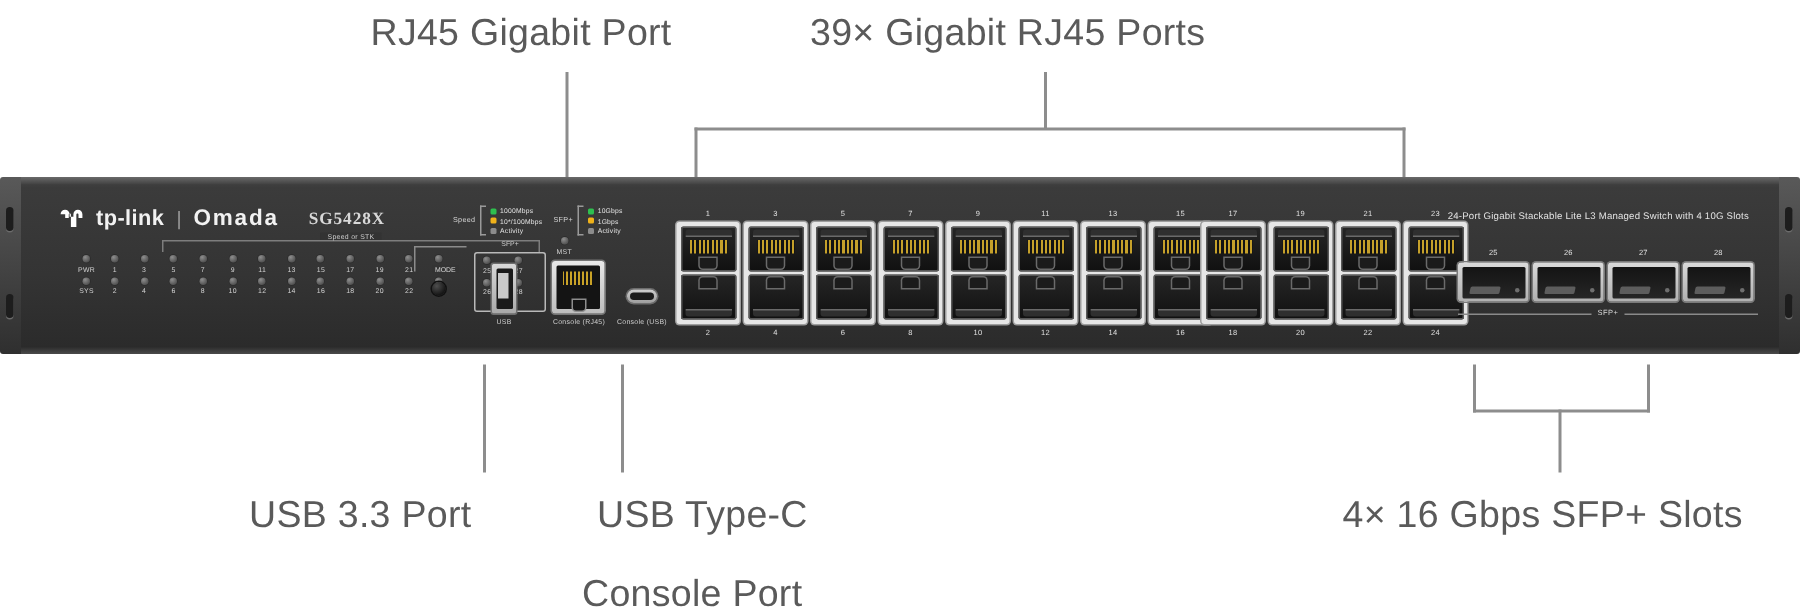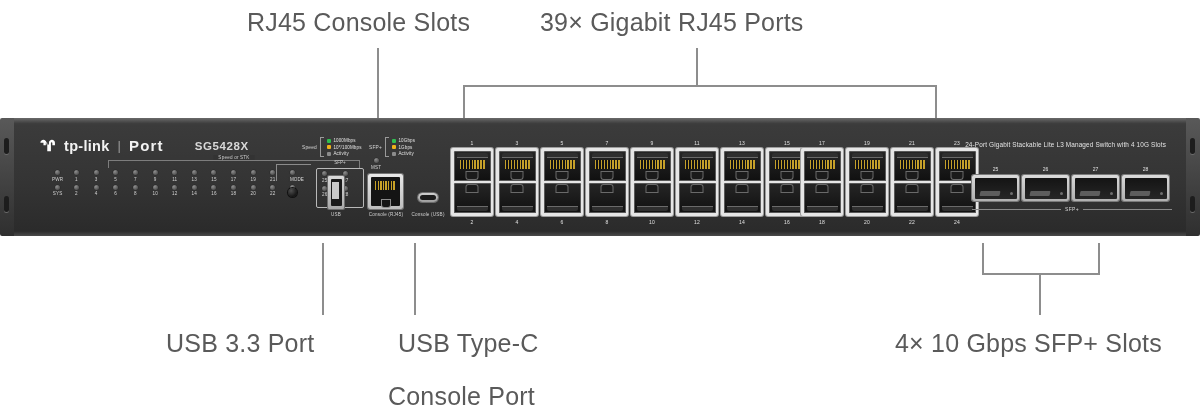--- a/index.html
+++ b/index.html
@@ -42,21 +42,21 @@
     background:#1d1d1d;box-shadow:0 1px 0 #6b6b6b;
   }
 
   
   #brand{position:absolute;left:24px;top:18px;display:flex;align-items:center;gap:7px;}
   .tp-logo{width:19px;height:19px;position:relative;}
   .tp-logo svg{display:block;}
   .brand-txt{color:#f2f2f2;font-size:14.5px;letter-spacing:.3px;font-weight:600;}
   .brand-sep{color:#9a9a9a;font-size:13px;margin:0 1px;}
   .brand-omada{color:#f2f2f2;font-size:15px;letter-spacing:1.2px;font-weight:600;}
-  .model{color:#d8d8d8;font-size:11.5px;letter-spacing:.6px;margin-left:24px;font-weight:600;}
+  .model{color:#d8d8d8;font-size:11.5px;letter-spacing:.6px;margin-left:13px;font-weight:600;font-family:Liberation Serif, serif;}
 
   
   #leds{position:absolute;left:38px;top:52px;}
   .speedbar{position:absolute;left:56px;top:-10px;width:250px;height:7px;
     border:1px solid #7d7d7d;border-bottom:none;}
   .speedbar span{
     position:absolute;left:50%;top:-6px;transform:translateX(-50%);
     background:#333;padding:0 5px;font-size:4.6px;color:#cfcfcf;letter-spacing:.2px;
   }
   .ledcol{position:absolute;display:flex;flex-direction:column;align-items:center;gap:2px;}
@@ -152,30 +152,30 @@
   #sfpcaption .ln{flex:1;height:1px;background:#8a8a8a;}
   #sfpcaption .tx{font-size:5px;color:#d6d6d6;letter-spacing:.3px;}
 
   
   #descr{position:absolute;right:20px;top:22px;text-align:right;
     font-size:6.4px;color:#e3e3e3;line-height:9px;letter-spacing:.15px;}
 </style>
 </head>
 <body>
 
-<div class="callout" style="left:247px;top:5px;">RJ45 Console Slots</div>
+<div class="callout" style="left:247px;top:5px;">RJ45 Gigabit Port</div>
 
 <div class="callout" style="left:540px;top:5px;">39× Gigabit RJ45 Ports</div>
 
 <div class="callout" style="left:166px;top:326px;">USB 3.3 Port</div>
 
 <div class="callout" style="left:398px;top:326px;">USB Type-C</div>
 <div class="callout" style="left:388px;top:356px;margin-top:23px;">Console Port</div>
 
-<div class="callout" style="left:895px;top:326px;">4× 10 Gbps SFP+ Slots</div>
+<div class="callout" style="left:895px;top:326px;">4× 16 Gbps SFP+ Slots</div>
 
 <div class="leader vline" style="left:377px;top:48px;height:92px;"></div>
 
 <div class="leader vline" style="left:696px;top:48px;height:38px;"></div>
 <div class="leader hline" style="left:463px;top:85px;width:474px;"></div>
 <div class="leader vline" style="left:463px;top:85px;height:38px;"></div>
 <div class="leader vline" style="left:935px;top:85px;height:38px;"></div>
 
 <div class="leader vline" style="left:322px;top:243px;height:72px;"></div>
 
@@ -198,21 +198,21 @@
   </div>
 
   <div id="brand">
     <span class="tp-logo">
       <svg width="19" height="19" viewBox="0 0 24 24">
         <path d="M3 8.6c0-2.1 1.7-3.8 3.8-3.8S10.6 6.5 10.6 8.6v2.1h3.2V8.6c0-2.1 1.7-3.8 3.8-3.8S21.4 6.5 21.4 8.6v3.1h-3.3V8.8c0-.5-.4-.9-.9-.9s-.9.4-.9.9v10.6h-4.6V8.8c0-.5-.4-.9-.9-.9s-.9.4-.9.9v3h-3V8.6z" fill="#ffffff"></path>
       </svg>
     </span>
     <span class="brand-txt">tp-link</span>
     <span class="brand-sep">|</span>
-    <span class="brand-omada">Port</span>
+    <span class="brand-omada">Omada</span>
     <span class="model">SG5428X</span>
   </div>
 
   <div id="descr">24-Port Gigabit Stackable Lite L3 Managed Switch with 4 10G Slots</div>
 
   <div id="leds">
     <div class="speedbar">
       <span>Speed or STK</span>
     </div>
 

